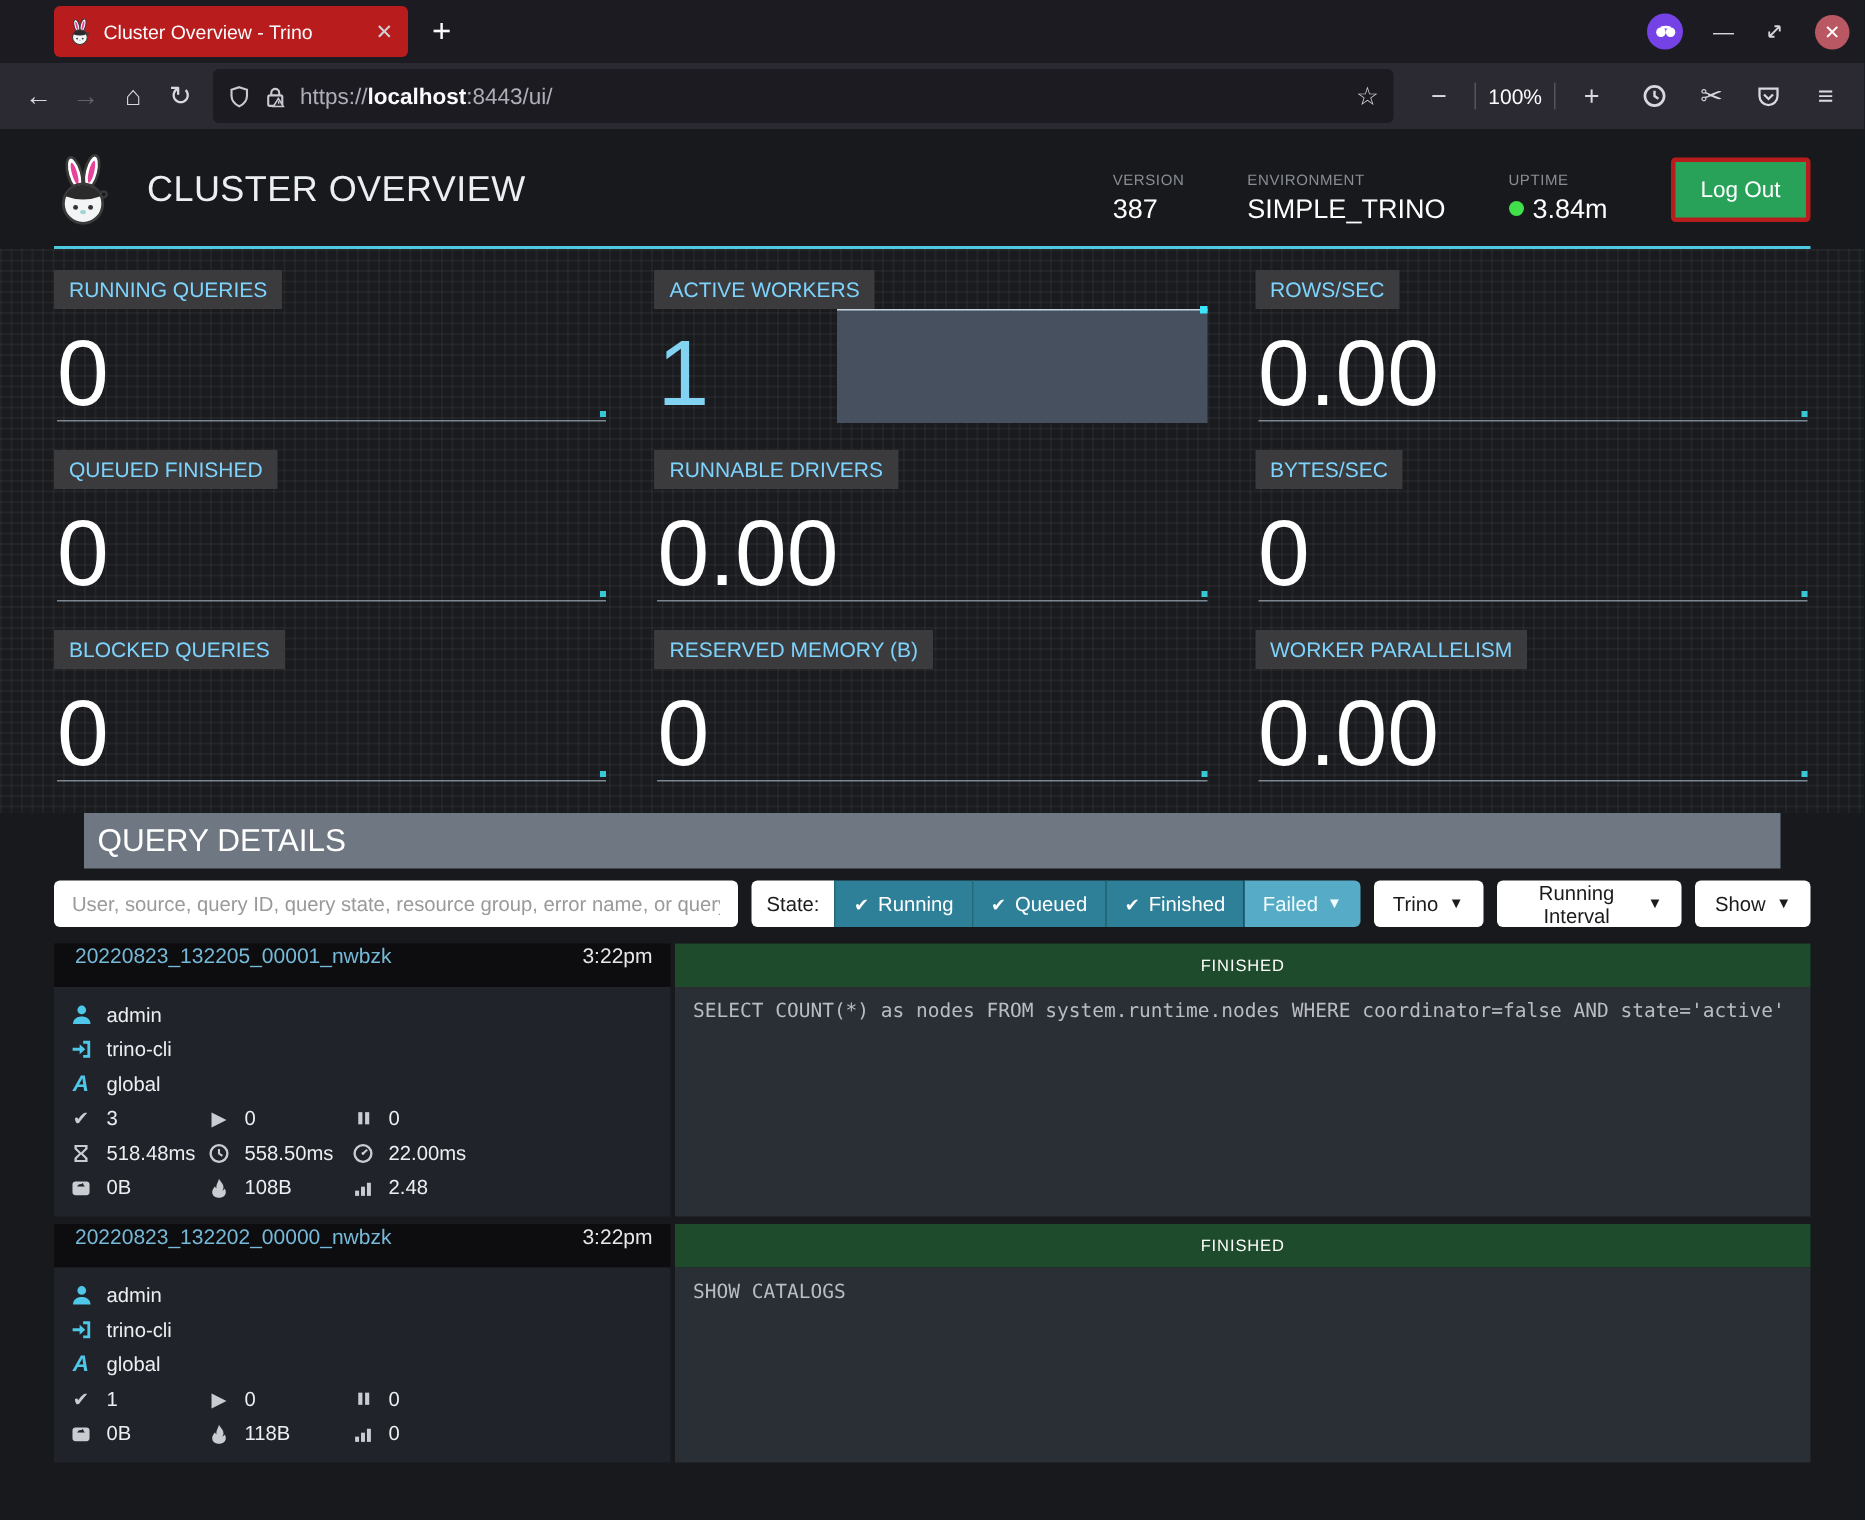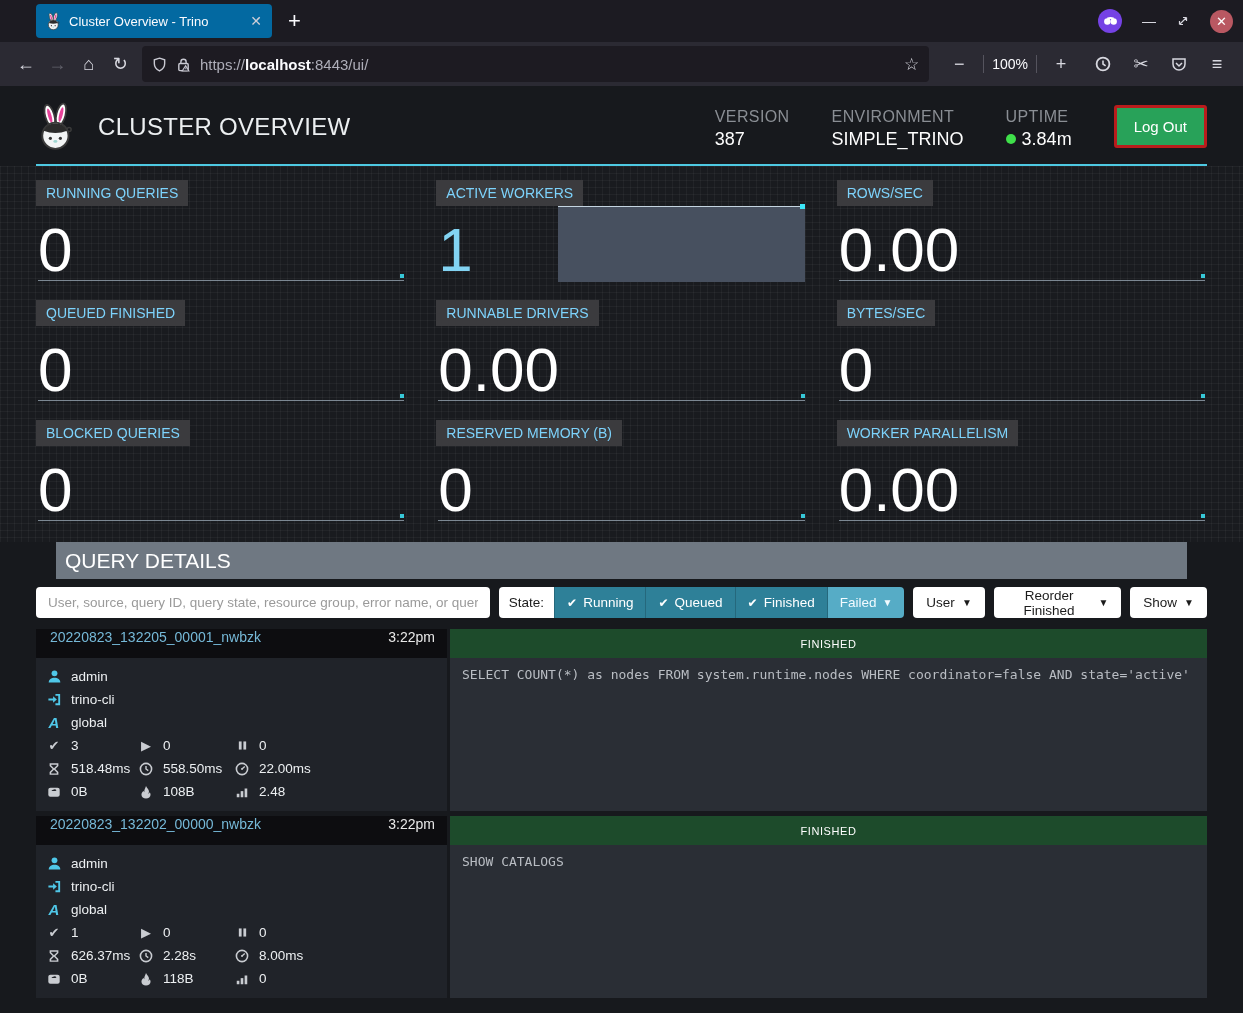--- a/index.html
+++ b/index.html
@@ -8,21 +8,21 @@
     font-family: "Liberation Sans", sans-serif;
     background:#17191d;
     overflow:hidden;
     color:#e8eaed;
   }
   svg { display:block; }
 
   
   .tabbar { height:42px; background:#1c1b22; display:flex; align-items:center; position:relative; }
   .tab {
-    margin-left:36px; height:34px; width:236px; background:#0369a1; border-radius:4px;
+    margin-left:36px; height:34px; width:236px; background:#b91c1c; border-radius:4px;
     display:flex; align-items:center; padding:0 8px 0 10px; gap:8px;
   }
   .tab-title { flex:1; font-size:13px; color:#fbfbfe; white-space:nowrap; overflow:hidden; }
   .tab-close { color:#cfcfd8; font-size:14px; cursor:default; padding:0 2px; }
   .newtab-btn { color:#fbfbfe; font-size:22px; font-weight:300; margin-left:16px; }
   .winctrl { position:absolute; right:10px; top:0; height:42px; display:flex; align-items:center; gap:20px; }
   .private-badge { width:24px; height:24px; border-radius:50%; background:#7542e5; display:flex; align-items:center; justify-content:center; }
   .win-min { color:#d6d6de; font-size:14px; }
   .win-close { width:23px; height:23px; border-radius:50%; background:#b95862; display:flex; align-items:center; justify-content:center; color:#fff; font-size:13px; }
 
@@ -42,21 +42,21 @@
   .toolicons { display:flex; align-items:center; gap:6px; margin-left:10px; }
 
   
   .page { height:927px; background:#17191d; overflow:hidden; }
   .trino-header {
     margin:0 36px; padding:16px 0 12px; display:flex; align-items:center;
     border-bottom:2px solid #4ec9e2;
   }
   .page-title { font-size:24px; color:#eceff1; letter-spacing:0.3px; margin-left:22px; }
   .header-right { margin-left:auto; display:flex; align-items:flex-end; gap:42px; }
-  .hstat .hlabel { font-size:16px; color:#8a8e94; letter-spacing:0.4px; margin-bottom:3px; }
+  .hstat .hlabel { font-size:10px; color:#8a8e94; letter-spacing:0.4px; margin-bottom:3px; }
   .hstat .hvalue { font-size:18px; color:#fdfdfd; }
   .uptime-value { display:flex; align-items:center; gap:6px; }
   .updot { width:10px; height:10px; border-radius:50%; background:#3fe04a; }
   .logout-btn {
     background:#28a259; color:#fff; border:3px solid #b91c1c; border-radius:3px;
     font-size:15px; padding:10px 17px; margin-bottom:2px; font-family:inherit;
   }
 
   .stats-wrap {
     background-color:#191b1f;
@@ -385,25 +385,25 @@
       <button class="state-btn">
         <span class="chk">✔</span>
         <span>Finished</span>
       </button>
       <button class="state-btn failed">
         <span>Failed</span>
         <span class="caret">▼</span>
       </button>
     </div>
     <button class="white-btn">
-      <span>User</span>
+      <span>Trino</span>
       <span class="caret">▼</span>
     </button>
     <button class="white-btn">
-      <span>Reorder Finished</span>
+      <span>Running Interval</span>
       <span class="caret">▼</span>
     </button>
     <button class="white-btn">
       <span>Show</span>
       <span class="caret">▼</span>
     </button>
   </div>
 
   <div class="query-row first">
     <div class="qhead-left">
@@ -552,46 +552,20 @@
                 <use href="#i-pause"></use>
               </svg>
             </span>
             <span>0</span>
           </div>
       </div>
       <div class="splits-grid">
         <div class="stat-cell">
             <span class="icon-gray">
               <svg width="14" height="14">
-                <use href="#i-hourglass"></use>
-              </svg>
-            </span>
-            <span>626.37ms</span>
-          </div>
-        <div class="stat-cell">
-            <span class="icon-gray">
-              <svg width="14" height="14">
-                <use href="#i-clock"></use>
-              </svg>
-            </span>
-            <span>2.28s</span>
-          </div>
-        <div class="stat-cell">
-            <span class="icon-gray">
-              <svg width="14" height="14">
-                <use href="#i-gauge"></use>
-              </svg>
-            </span>
-            <span>8.00ms</span>
-          </div>
-      </div>
-      <div class="splits-grid">
-        <div class="stat-cell">
-            <span class="icon-gray">
-              <svg width="14" height="14">
                 <use href="#i-scale"></use>
               </svg>
             </span>
             <span>0B</span>
           </div>
         <div class="stat-cell">
             <span class="icon-gray">
               <svg width="14" height="14">
                 <use href="#i-fire"></use>
               </svg>

